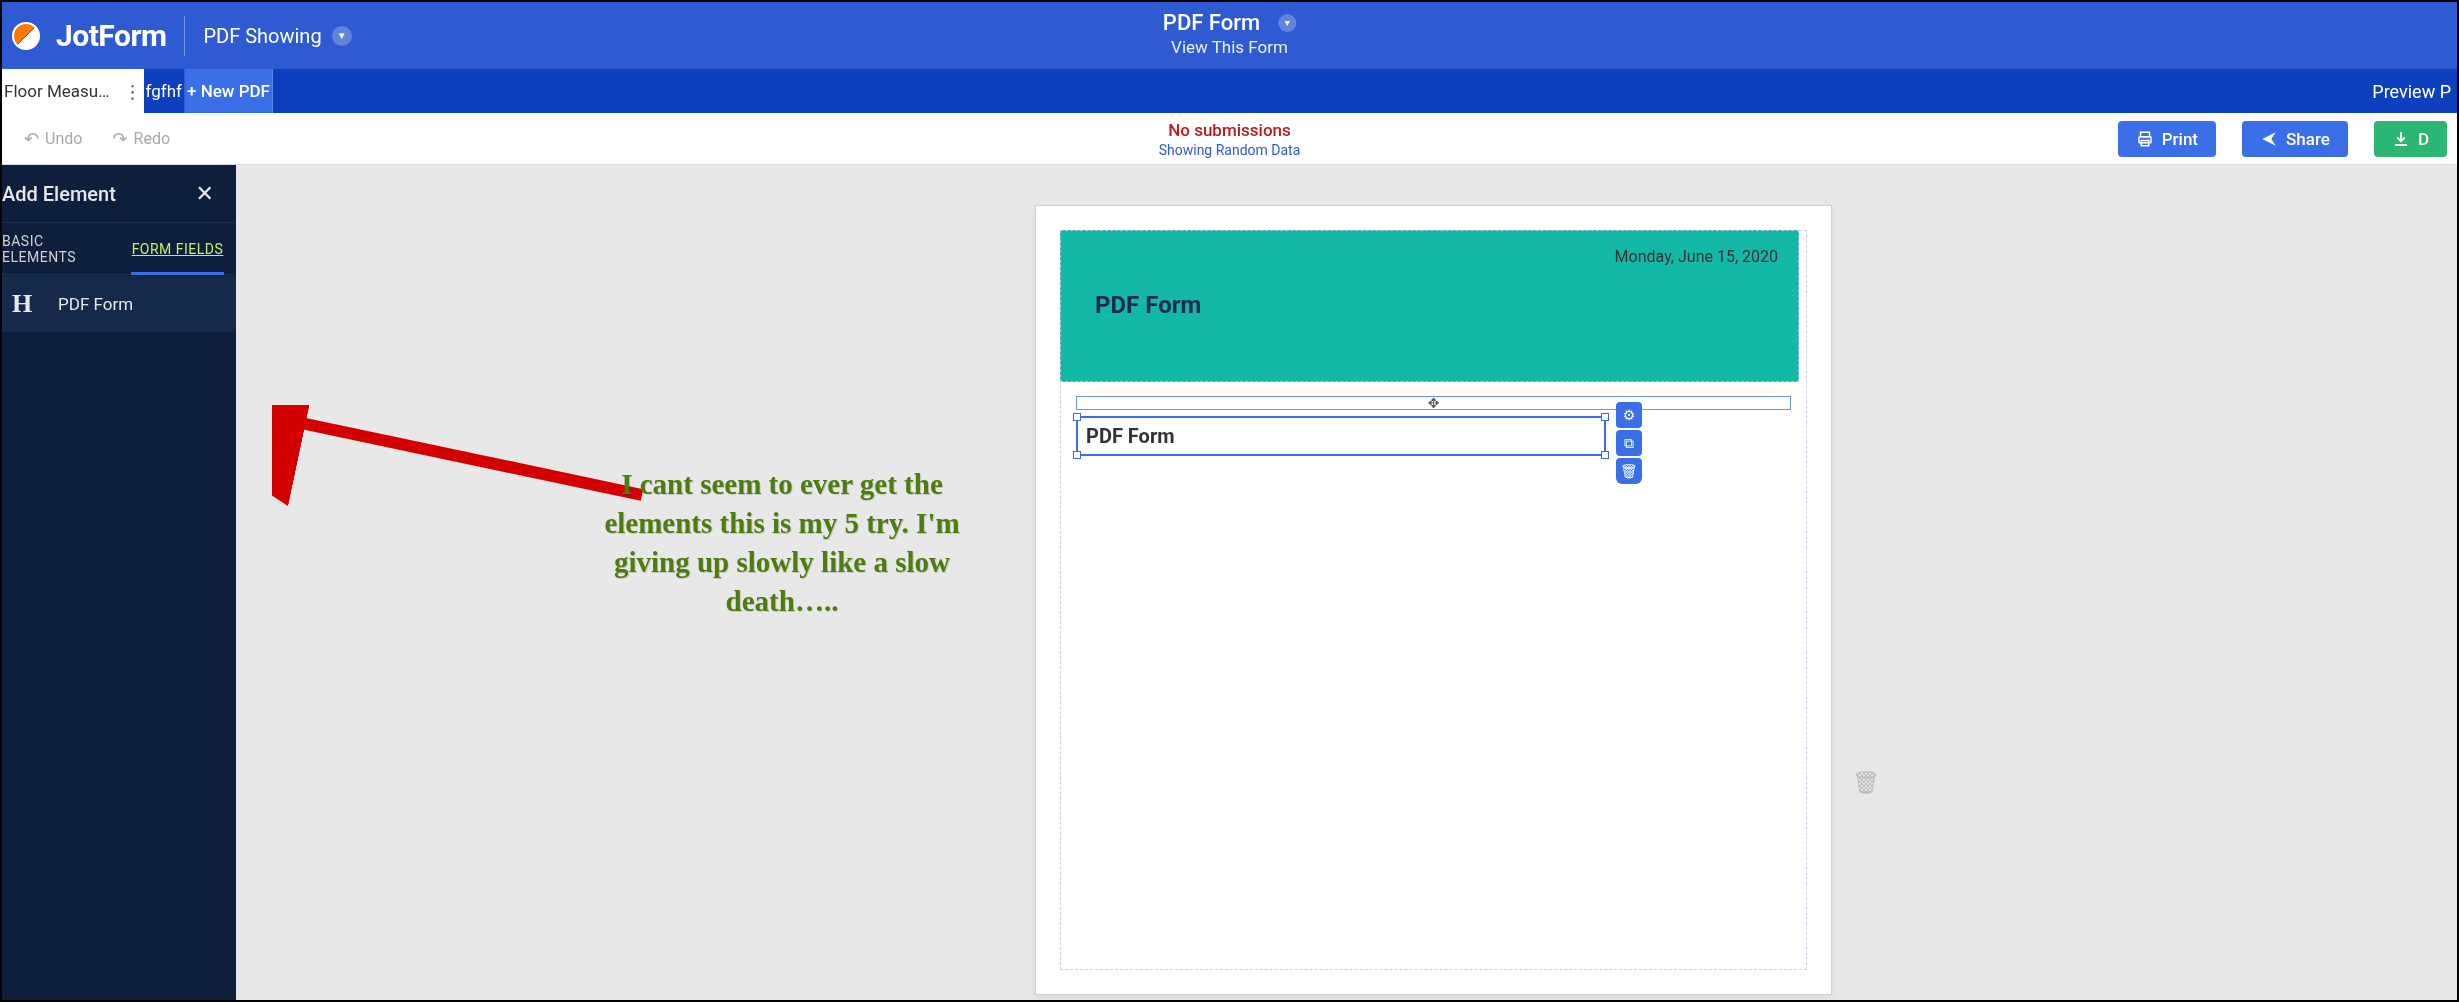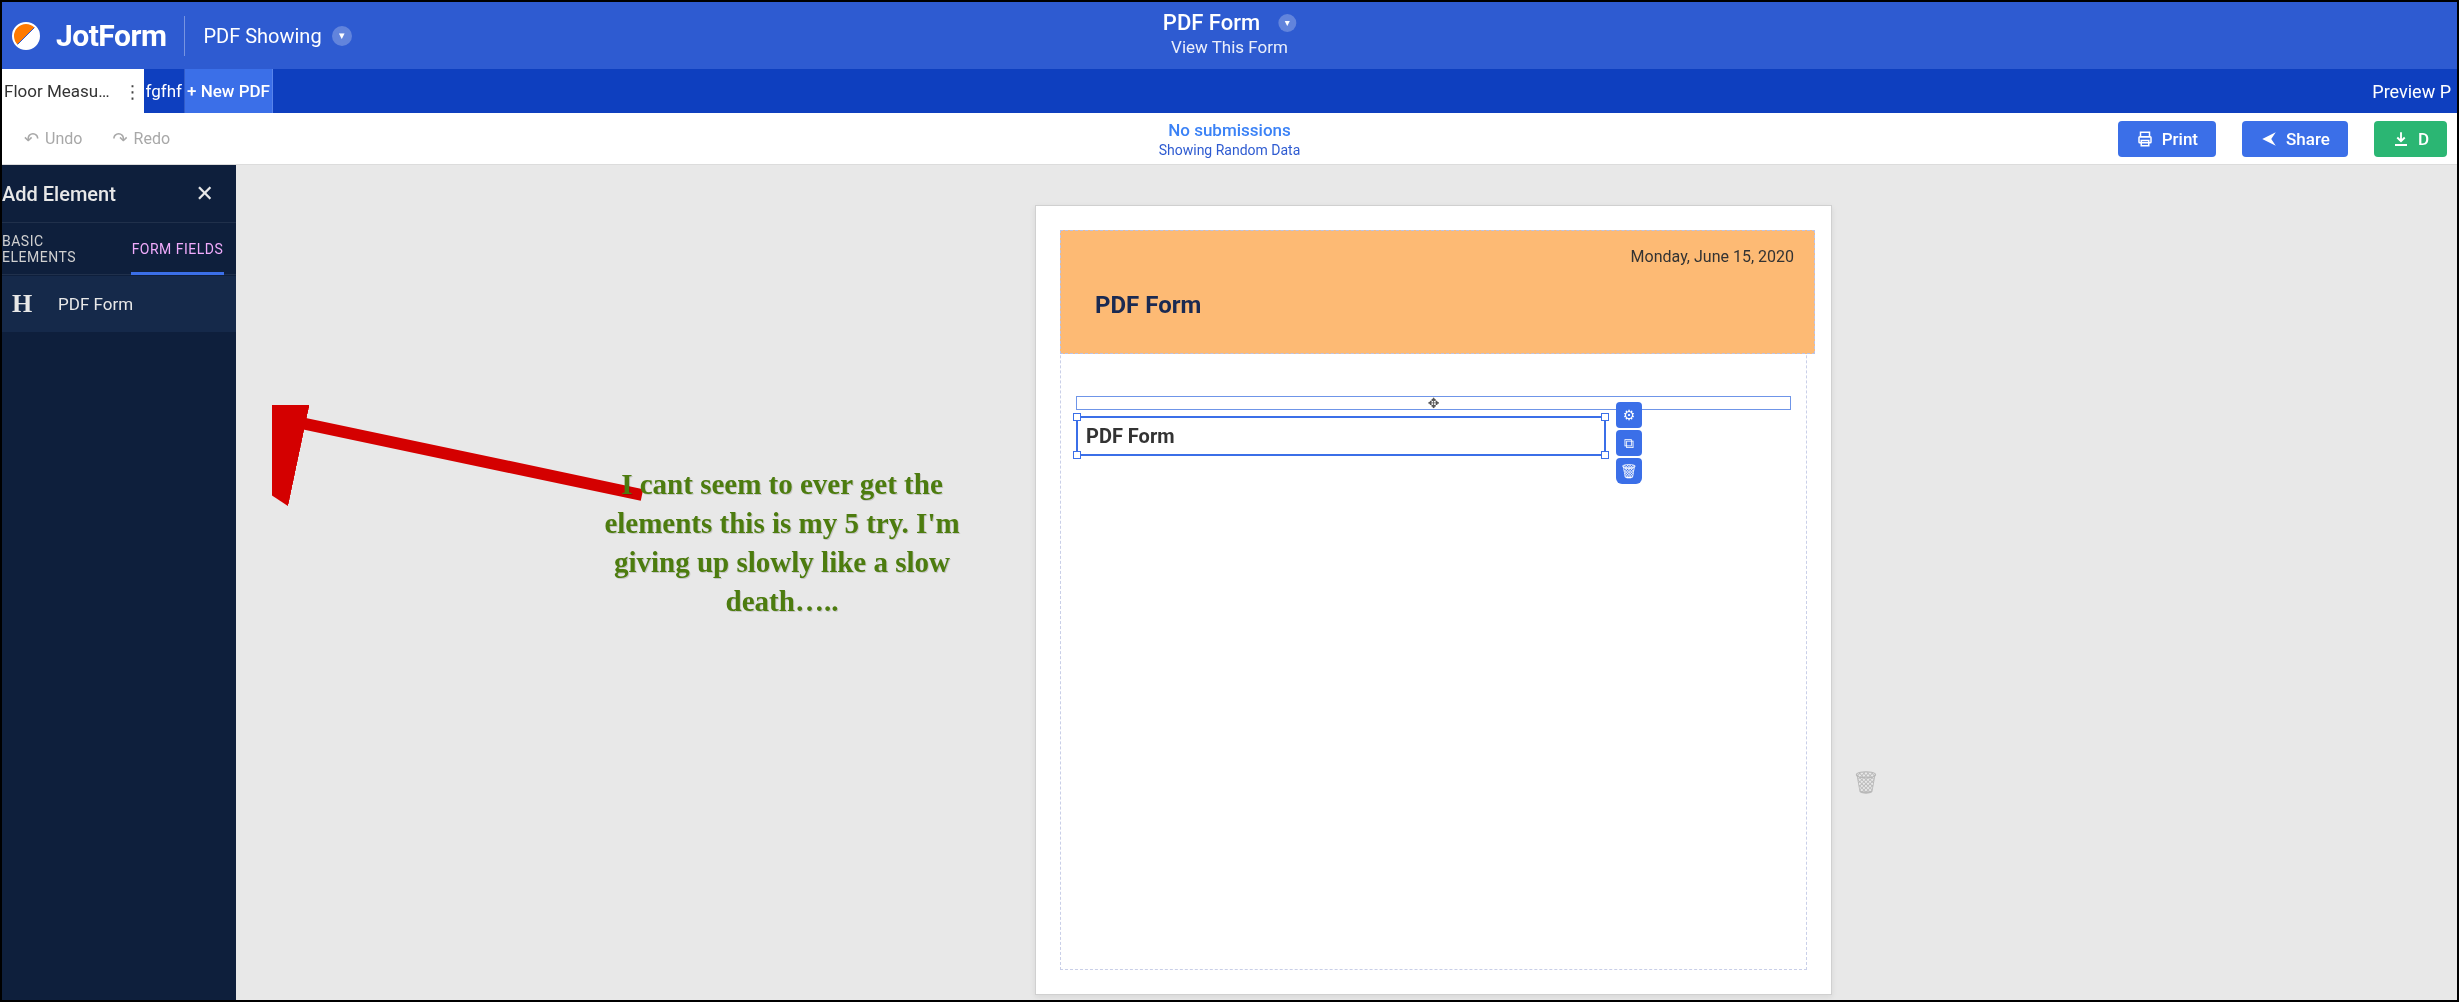--- a/index.html
+++ b/index.html
@@ -60,21 +60,21 @@
 }
 .undo-redo { display:flex; gap:6px; }
 .ur-btn {
   display:flex; align-items:center; gap:6px; padding:6px 12px;
   border-radius:4px; font-size:16px; color:#a8a8a8; cursor:default;
 }
 .ur-btn .arrow { font-size:18px; }
 .toolbar-center {
   position:absolute; left:50%; transform:translateX(-50%); text-align:center;
 }
-.toolbar-center .line1 { font-size:17px; color:#3b82f6; font-weight:500; }
+.toolbar-center .line1 { font-size:17px; color:#b91c1c; font-weight:500; }
 .toolbar-center .line2 { font-size:14px; color:#2E5BD1; margin-top:2px; }
 .toolbar-right { margin-left:auto; display:flex; gap:26px; align-items:flex-start; }
 .pill-btn {
   display:flex; align-items:center; gap:8px; padding:8px 18px; border-radius:4px;
   color:#fff; font-size:17px; font-weight:500; cursor:pointer;
 }
 .pill-blue { background:#3B6FE8; }
 .pill-green { background:#2BB673; }
 .icon16 { width:18px; height:18px; display:inline-block; }
 
@@ -93,21 +93,21 @@
   height:58px; display:flex; align-items:center; justify-content:space-between;
   padding:0 16px 0 0; font-size:20px; font-weight:500;
   border-bottom:1px solid rgba(255,255,255,0.08);
 }
 .sp-close { font-size:22px; cursor:pointer; padding:6px; }
 .sp-tabs { display:flex; height:52px; border-bottom:1px solid rgba(255,255,255,0.08); }
 .sp-tab {
   flex:1; display:flex; align-items:center; justify-content:center;
   font-size:14px; letter-spacing:0.5px; color:#d0d0d0; cursor:pointer; position:relative;
 }
-.sp-tab.active { color:#f0abfc; }
+.sp-tab.active { color:#bef264;text-decoration:underline; }
 .sp-tab.active::after {
   content:""; position:absolute; bottom:-1px; left:10%; right:10%; height:3px; background:#3B6FE8;
 }
 .sp-item {
   display:flex; align-items:center; gap:16px; height:56px; padding:0 4px 0 0;
   background:#15294a; margin-top:1px; cursor:grab;
 }
 .sp-item-icon {
   width:40px; height:40px; display:flex; align-items:center; justify-content:center;
   font-family: Georgia, 'Times New Roman', serif; font-size:26px; font-weight:700;
@@ -116,22 +116,22 @@
 
 
 .page {
   position:absolute; left:1033px; top:40px; width:797px; height:790px;
   background:#fff; border:1px solid #d0d0d0; box-shadow:0 2px 6px rgba(0,0,0,0.08);
 }
 .page-grid {
   position:absolute; inset:24px; border:1px dashed #c9cfe8;
 }
 .page-header {
-  position:absolute; top:24px; left:24px; right:16px; height:124px;
-  background:#fdba74; border:1px dashed #b9c3e8;
+  position:absolute; top:24px; left:24px; right:32px; height:152px;
+  background:#14b8a6; border:1px dashed #b9c3e8;
 }
 .page-date {
   position:absolute; top:16px; right:20px; font-size:16px; color:#333;
 }
 .page-title {
   position:absolute; top:60px; left:34px; font-size:24px; font-weight:700; color:#1a2a52;
 }
 
 
 .sel-wrap { position:absolute; top:190px; left:40px; right:40px; }

